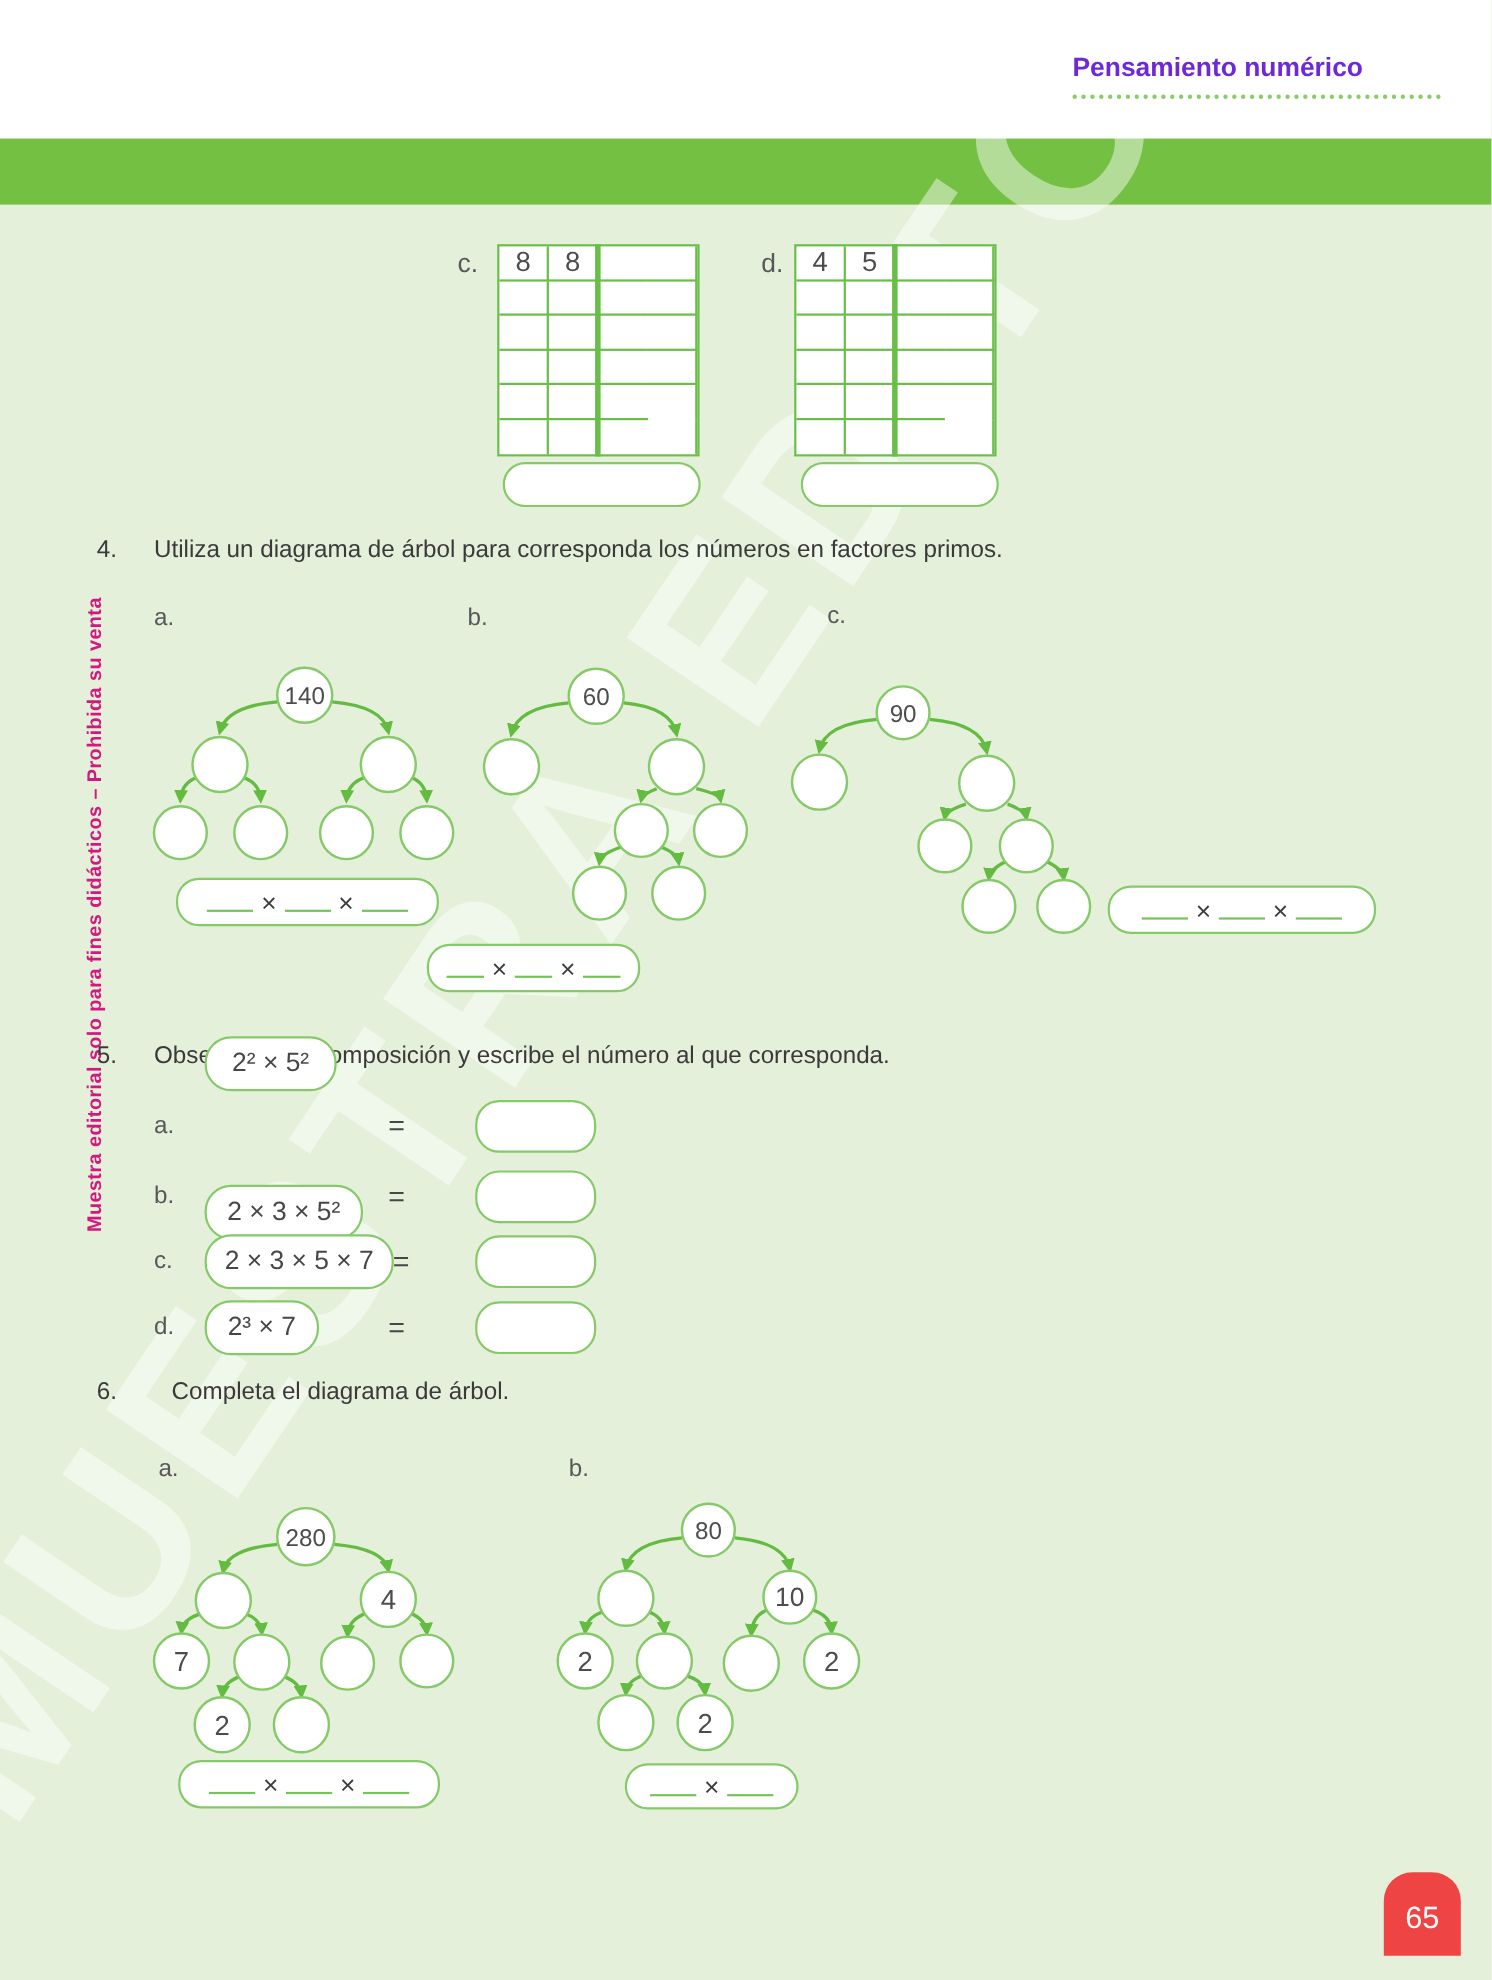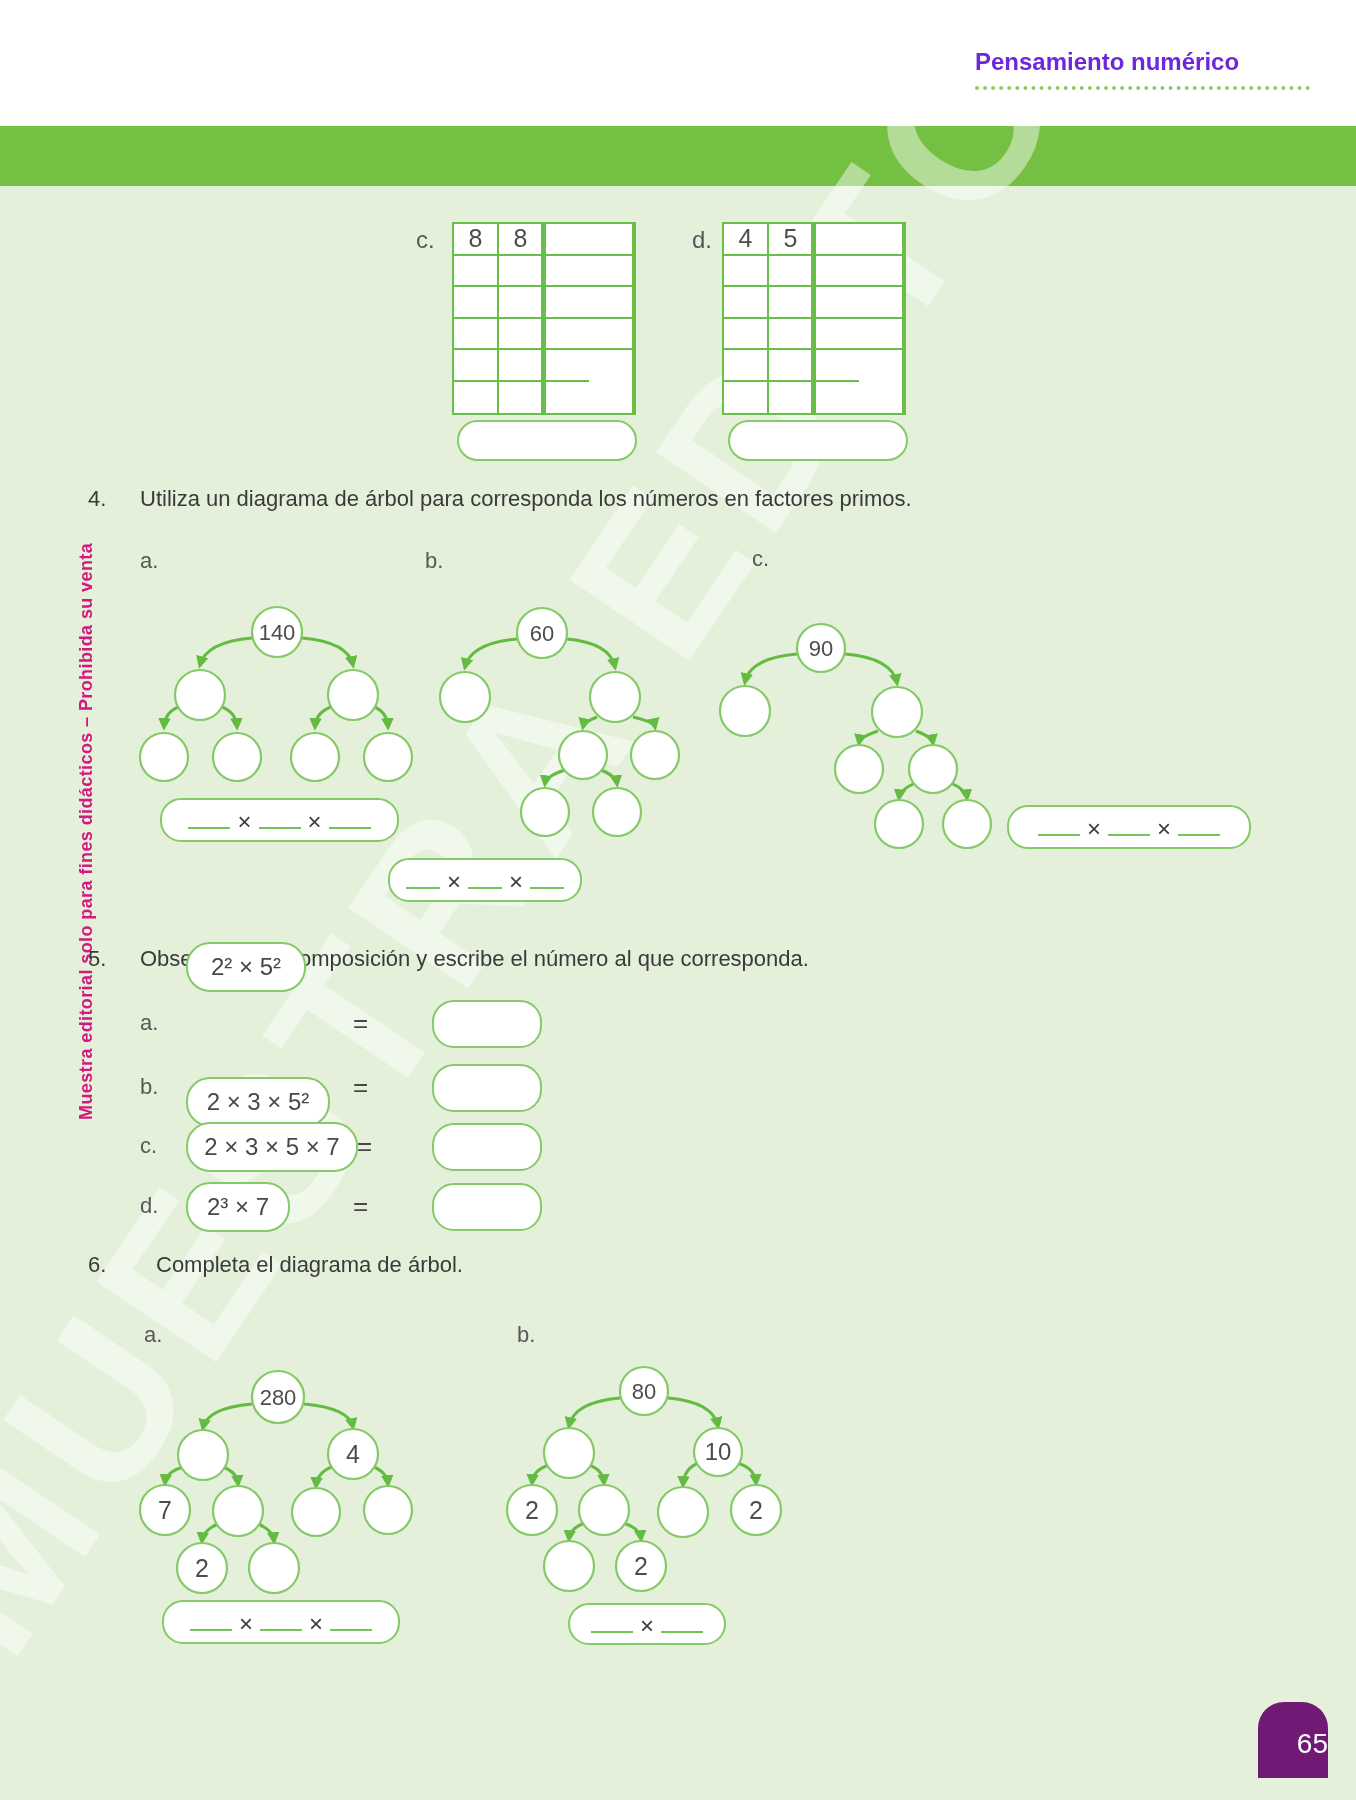--- a/index.html
+++ b/index.html
@@ -28,22 +28,22 @@
   .vdivider{position:absolute;top:-2px;bottom:-2px;left:87px;width:5px;background:#68be46;}
   .pill{background:#fff;border:2px solid #85c968;border-radius:21px;}
   .blank-pill{background:#fff;border:2px solid #85c968;border-radius:21px;
               display:flex;align-items:center;justify-content:center;gap:7px;}
   .uline{width:42px;height:0;border-bottom:2.5px solid #74c45a;margin-top:16px;}
   .xsign{font-size:24px;color:#3d3d3d;margin-top:3px;}
   .expr-pill{background:#fff;border:2px solid #85c968;border-radius:24px;
              display:flex;align-items:center;justify-content:center;
              font-size:24px;color:#474747;white-space:nowrap;}
   .eq{font-size:26px;color:#474747;}
-  .page-tab{left:1258px;top:1702px;width:70px;height:76px;background:#701a75;
-            border-radius:26px 26px 0 0;display:flex;justify-content:flex-end;}
+  .page-tab{left:1258px;top:1702px;width:70px;height:76px;background:#ef4444;
+            border-radius:26px 26px 0 0;display:flex;justify-content:center;}
   .page-tab span{margin-top:26px;font-size:28px;color:#ffffff;}
   svg.tree{position:absolute;overflow:visible;}
   svg.tree circle{fill:#ffffff;stroke:#85c968;stroke-width:2.2;}
   svg.tree path{fill:none;stroke:#64bb42;stroke-width:3;}
   svg.tree text{font-family:"Liberation Sans",sans-serif;fill:#4d4d4d;text-anchor:middle;}
 </style>
 </head>
 <body>
 
 <div id="page">

